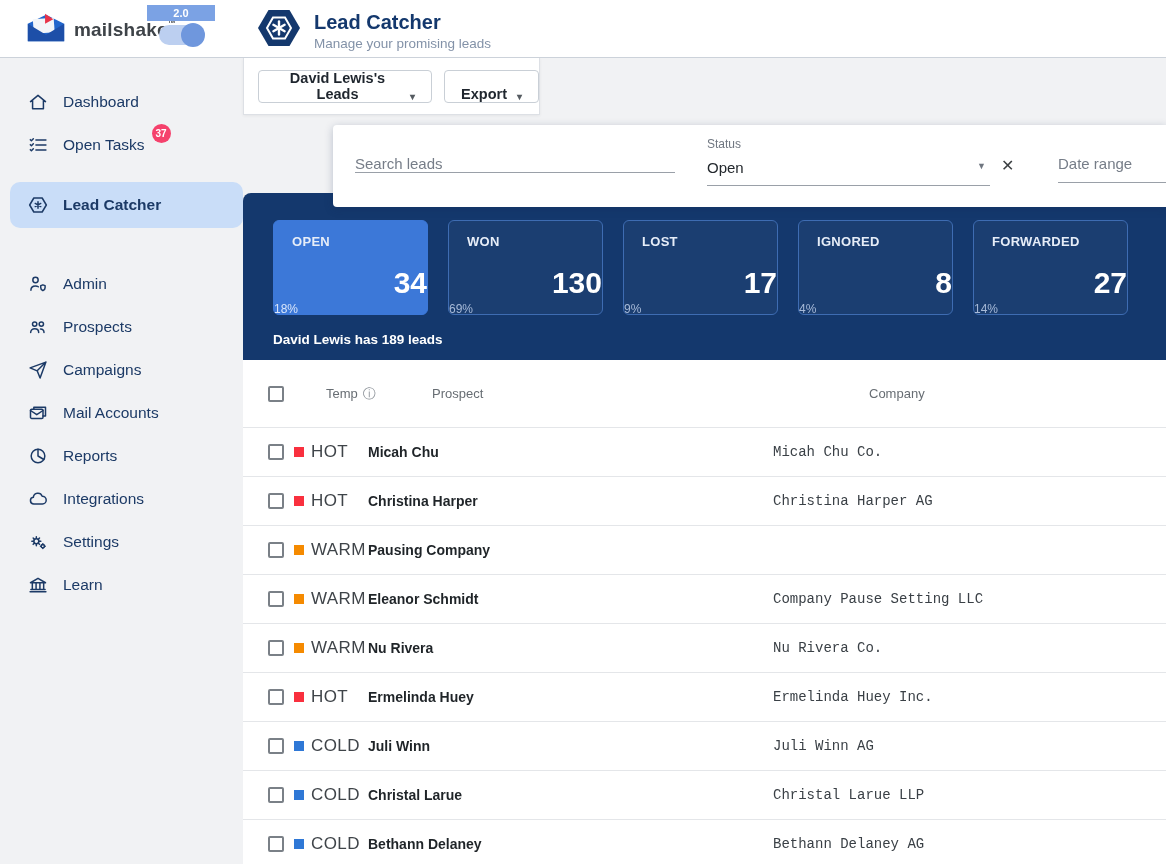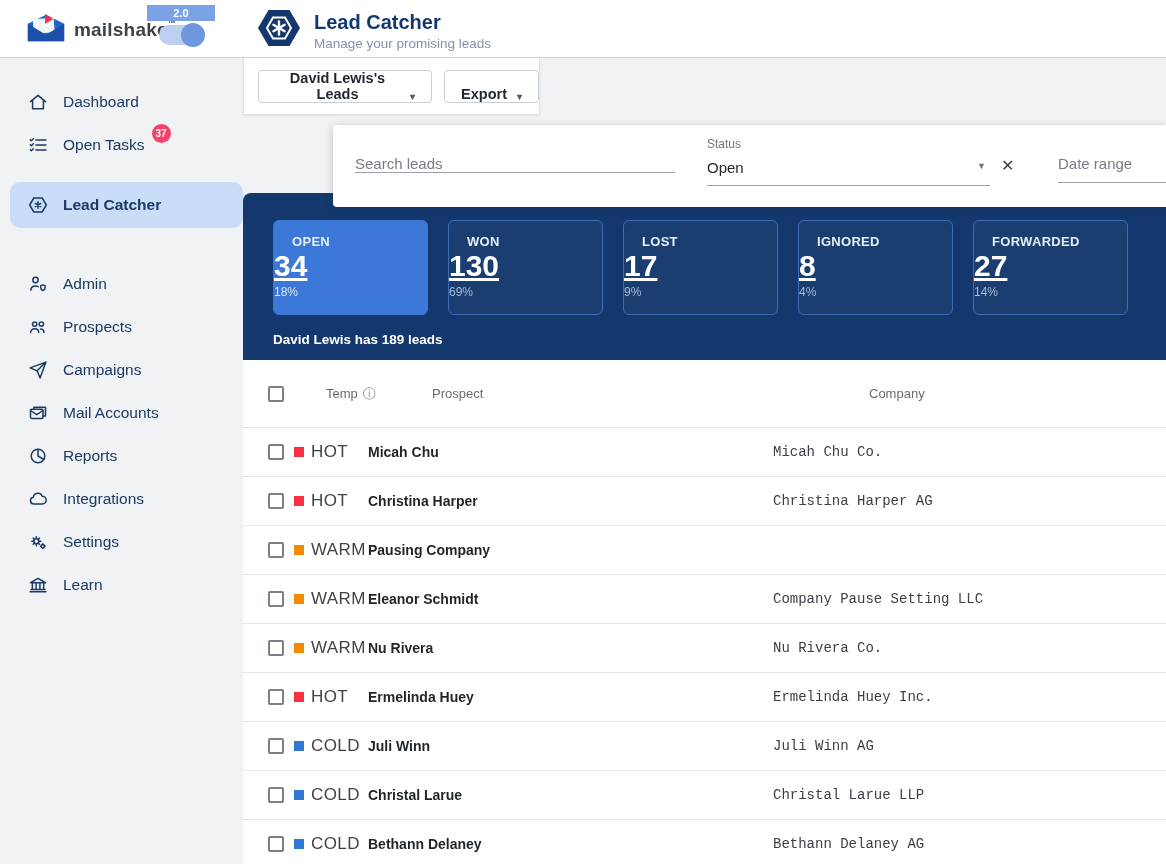--- a/index.html
+++ b/index.html
@@ -62,21 +62,21 @@
     font-size:15px; color:#23282d; font-family:"Liberation Sans",sans-serif; background:transparent; }
   .date-field::placeholder { color:#767d88; }
   
   .stats-band { position:absolute; left:0; top:135px; width:923px; height:167px;
     background:var(--navy); border-top-left-radius:8px; z-index:2; }
   .cards-row { display:flex; gap:20px; padding:27px 0 0 30px; }
   .stat-card { width:155px; height:95px; border:1px solid #3e6cb2; border-radius:6px;
     background:rgba(255,255,255,0.03); color:#fff; padding-top:13px; cursor:pointer; }
   .stat-card.active { background:var(--accent); border-color:var(--accent); }
   .stat-card .label { font-size:13px; font-weight:bold; letter-spacing:.3px; color:#e6edf8; padding-left:18px; }
-  .stat-card .value { font-size:30px; font-weight:bold; text-align:left; line-height:32px; margin-top:1px;text-decoration:underline; }
+  .stat-card .value { font-size:30px; font-weight:bold; text-align:right; line-height:32px; margin-top:18px; }
   .stat-card .pct { font-size:12px; color:#a7bad8; margin-top:3px; }
   .stat-card.active .pct { color:#d8e5fa; }
   .stats-summary { margin:17px 12px 0 30px; font-size:13.5px; font-weight:bold; color:#fff; }
   
   .lead-table { position:absolute; left:0; top:302px; width:923px; bottom:0; background:#fff; }
   .trow { display:grid; grid-template-columns:26px 74px 405px 1fr; align-items:center;
     height:49px; border-bottom:1px solid #e4e6e9; padding-left:25px; cursor:pointer; }
   .trow.thead { height:68px; cursor:default;gap:32px; }
   .thead .col-label { font-size:13px; color:#676d73; display:flex; align-items:center; gap:5px; }
   .cbox { width:16px; height:16px; border:2px solid #7a8087; border-radius:2px; background:#fff; cursor:pointer; }

